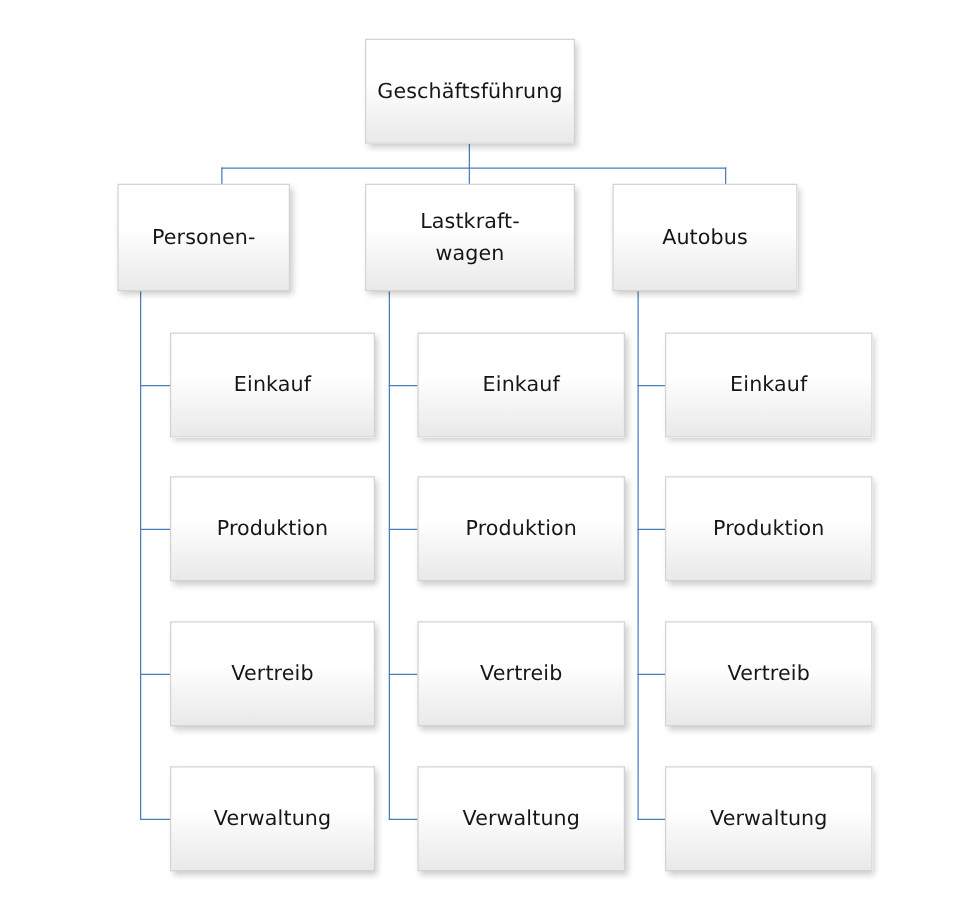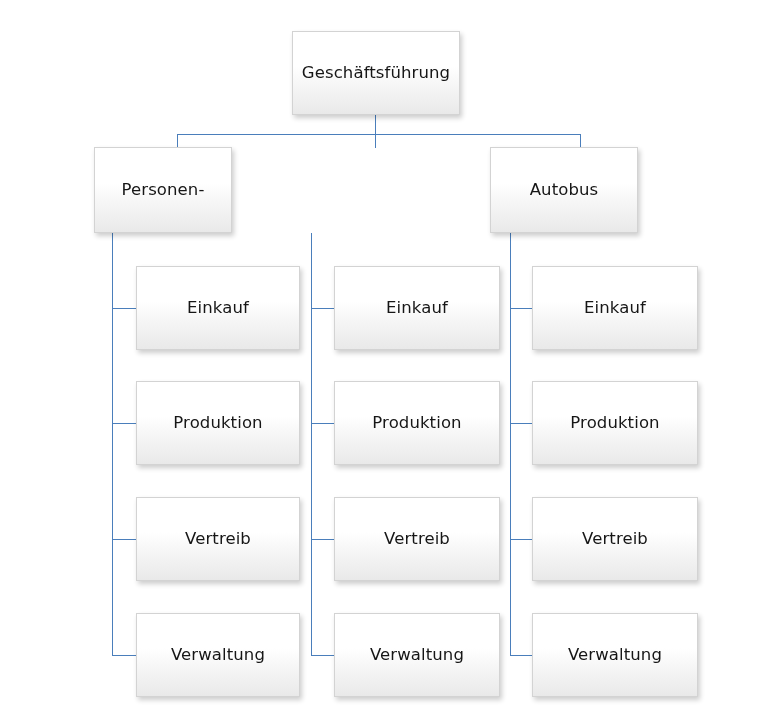--- a/index.html
+++ b/index.html
@@ -83,20 +83,26 @@
   <div class="node" style="left:292px; top:31px; width:168px; height:84px;">
     <span class="label">Geschäftsführung</span>
   </div>
 
   <div class="node" style="left:94px; top:147px; width:138px; height:86px;">
     <span class="label">
       <span class="ln">Personen-</span>
     </span>
   </div>
 
+  <div class="node" style="left:292px; top:147px; width:168px; height:86px;">
+    <span class="label">
+      <span class="ln">Lastkraft-</span>
+      <span class="ln">wagen</span>
+    </span>
+  </div>
 
   <div class="node" style="left:490px; top:147px; width:148px; height:86px;">
     <span class="label">
       <span class="ln">Autobus</span>
     </span>
   </div>
 
   <div class="node" style="left:136px; top:266px; width:164px; height:84px;">
     <span class="label">Einkauf</span>
   </div>

